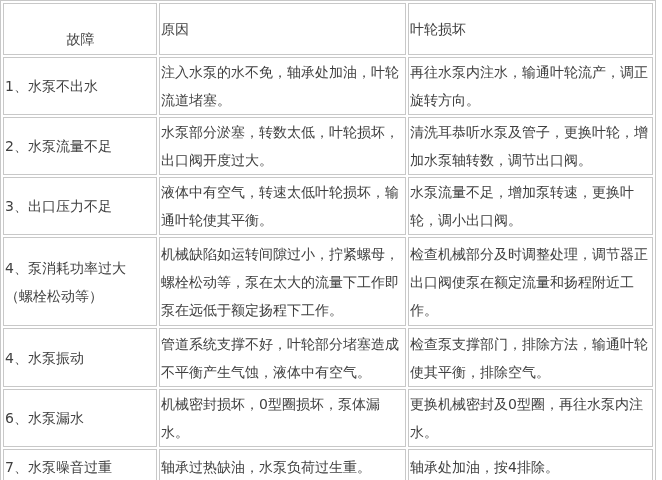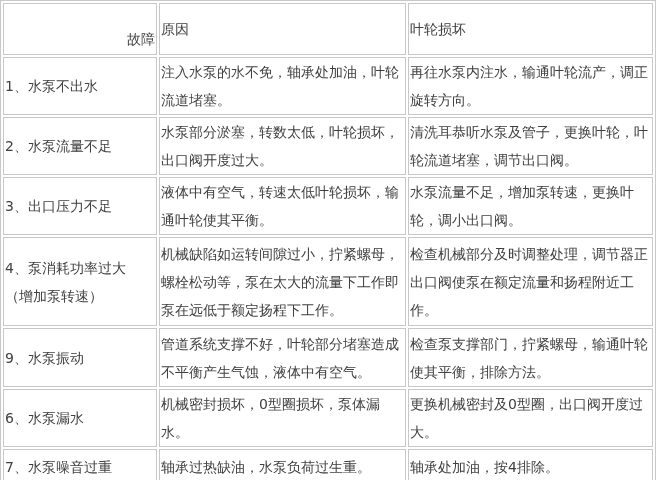--- a/index.html
+++ b/index.html
@@ -29,21 +29,21 @@
     border: 1px solid #c8c8c8;
     padding: 0 1px;
     font-weight: normal;
     text-align: left;
     vertical-align: middle;
     overflow: hidden;
     word-break: break-all;
   }
   thead tr { height: 52px; }
   th.fault-h {
-    text-align: right;
+    text-align: center;
     vertical-align: bottom;
     padding-left: 2px;
     padding-bottom: 1px;
   }
   tbody tr:nth-child(1) { height: 57px; }
   tbody tr:nth-child(2) { height: 56px; }
   tbody tr:nth-child(3) { height: 54px; }
   tbody tr:nth-child(4) { height: 89px; }
   tbody tr:nth-child(5) { height: 59px; }
   tbody tr:nth-child(6) { height: 58px; }
@@ -67,44 +67,44 @@
   </thead>
   <tbody>
     <tr>
       <td>1、水泵不出水</td>
       <td>注入水泵的水不免，轴承处加油，叶轮流道堵塞。</td>
       <td>再往水泵内注水，输通叶轮流产，调正旋转方向。</td>
     </tr>
     <tr>
       <td>2、水泵流量不足</td>
       <td>水泵部分淤塞，转数太低，叶轮损坏，出口阀开度过大。</td>
-      <td>清洗耳恭听水泵及管子，更换叶轮，叶轮流道堵塞，调节出口阀。</td>
+      <td>清洗耳恭听水泵及管子，更换叶轮，增加水泵轴转数，调节出口阀。</td>
     </tr>
     <tr>
       <td>3、出口压力不足</td>
       <td>液体中有空气，转速太低叶轮损坏，输通叶轮使其平衡。</td>
       <td>水泵流量不足，增加泵转速，更换叶轮，调小出口阀。</td>
     </tr>
     <tr>
       <td>
         <div>4、泵消耗功率过大</div>
-        <div>（增加泵转速）</div>
+        <div>（螺栓松动等）</div>
       </td>
       <td>机械缺陷如运转间隙过小，拧紧螺母，螺栓松动等，泵在太大的流量下工作即泵在远低于额定扬程下工作。</td>
       <td>检查机械部分及时调整处理，调节器正出口阀使泵在额定流量和扬程附近工作。</td>
     </tr>
     <tr>
-      <td>9、水泵振动</td>
+      <td>4、水泵振动</td>
       <td>管道系统支撑不好，叶轮部分堵塞造成不平衡产生气蚀，液体中有空气。</td>
-      <td>检查泵支撑部门，拧紧螺母，输通叶轮使其平衡，排除方法。</td>
+      <td>检查泵支撑部门，排除方法，输通叶轮使其平衡，排除空气。</td>
     </tr>
     <tr>
       <td>6、水泵漏水</td>
       <td>机械密封损坏，0型圈损坏，泵体漏水。</td>
-      <td>更换机械密封及0型圈，出口阀开度过大。</td>
+      <td>更换机械密封及0型圈，再往水泵内注水。</td>
     </tr>
     <tr>
       <td>7、水泵噪音过重</td>
       <td>轴承过热缺油，水泵负荷过生重。</td>
       <td>轴承处加油，按4排除。</td>
     </tr>
   </tbody>
 </table>
 
 </body></html>

